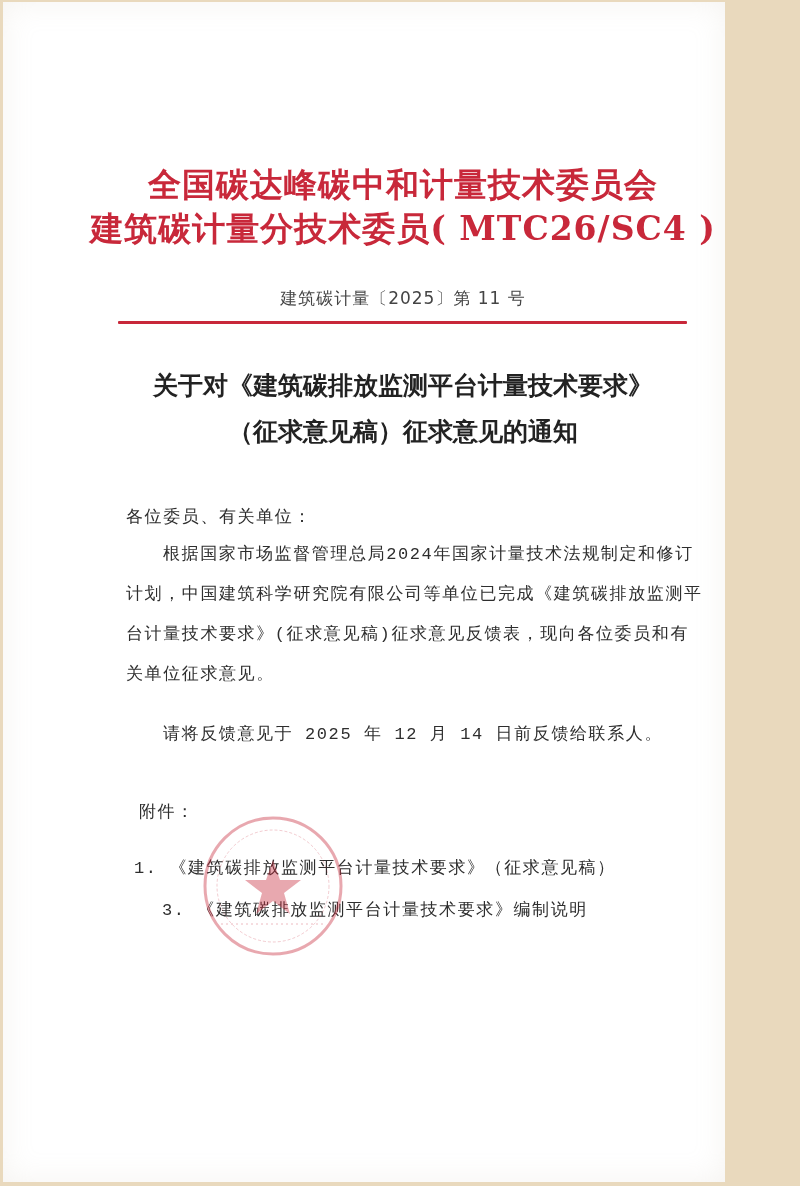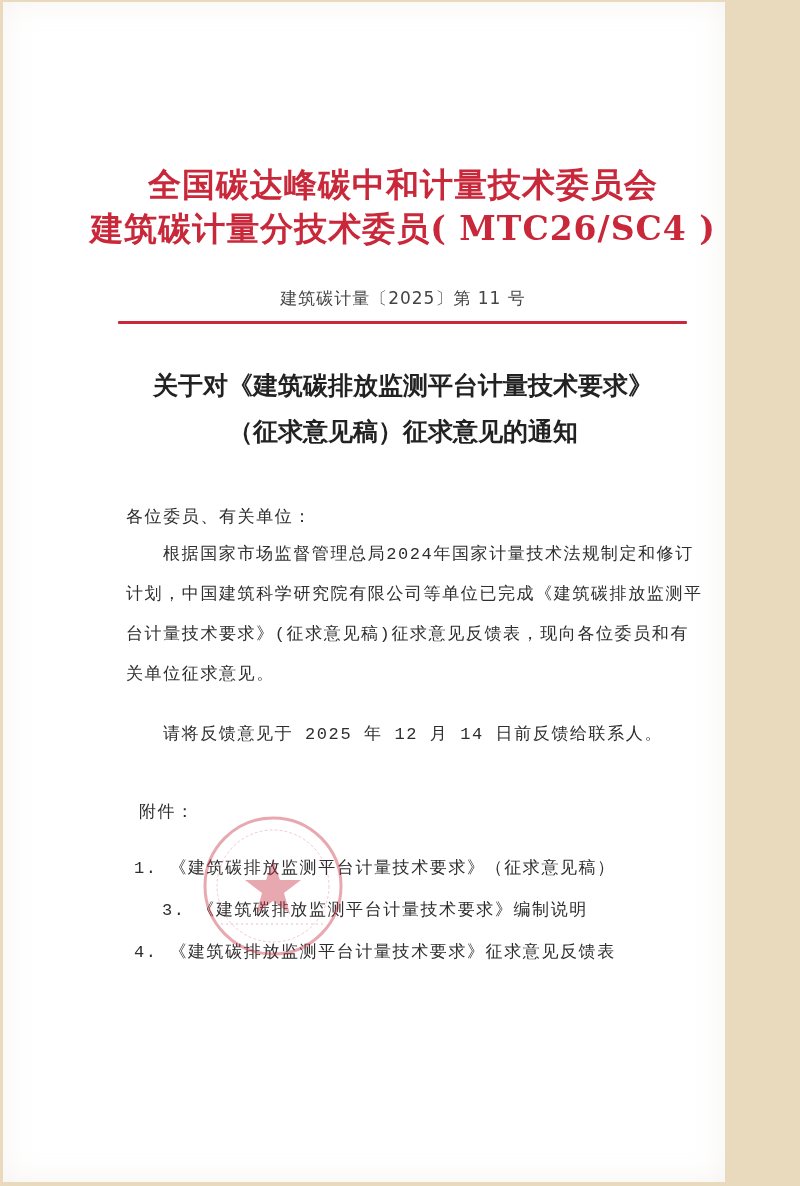--- a/index.html
+++ b/index.html
@@ -136,21 +136,20 @@
 
   <div class="body-text para para1">根据国家市场监督管理总局2024年国家计量技术法规制定和修订计划，中国建筑科学研究院有限公司等单位已完成《建筑碳排放监测平台计量技术要求》(征求意见稿)征求意见反馈表，现向各位委员和有关单位征求意见。</div>
 
   <div class="body-text para para2">请将反馈意见于 2025 年 12 月 14 日前反馈给联系人。</div>
 
   <div class="body-text attach-label">附件：</div>
 
   <ul class="body-text attach-list">
     <li>1. 《建筑碳排放监测平台计量技术要求》（征求意见稿）</li>
     <li>3. 《建筑碳排放监测平台计量技术要求》编制说明</li>
-    <li>4. 《建筑碳排放监测平台计量技术要求》征求意见反馈表</li>
   </ul>
 
   <div class="stamp">
     <svg width="144" height="144" viewBox="0 0 144 144">
       <circle cx="72" cy="72" r="68" fill="none" stroke="#c8283a" stroke-width="3"></circle>
       <circle cx="72" cy="72" r="56" fill="none" stroke="#c8283a" stroke-width="0.6" stroke-dasharray="3 2"></circle>
       <polygon points="72,46 79,66 100,66 83,79 89,100 72,87 55,100 61,79 44,66 65,66" fill="#c8283a"></polygon>
       <path d="M20 110 L124 110" stroke="#c8283a" stroke-width="0.8" stroke-dasharray="2 3"></path>
     </svg>
   </div>

